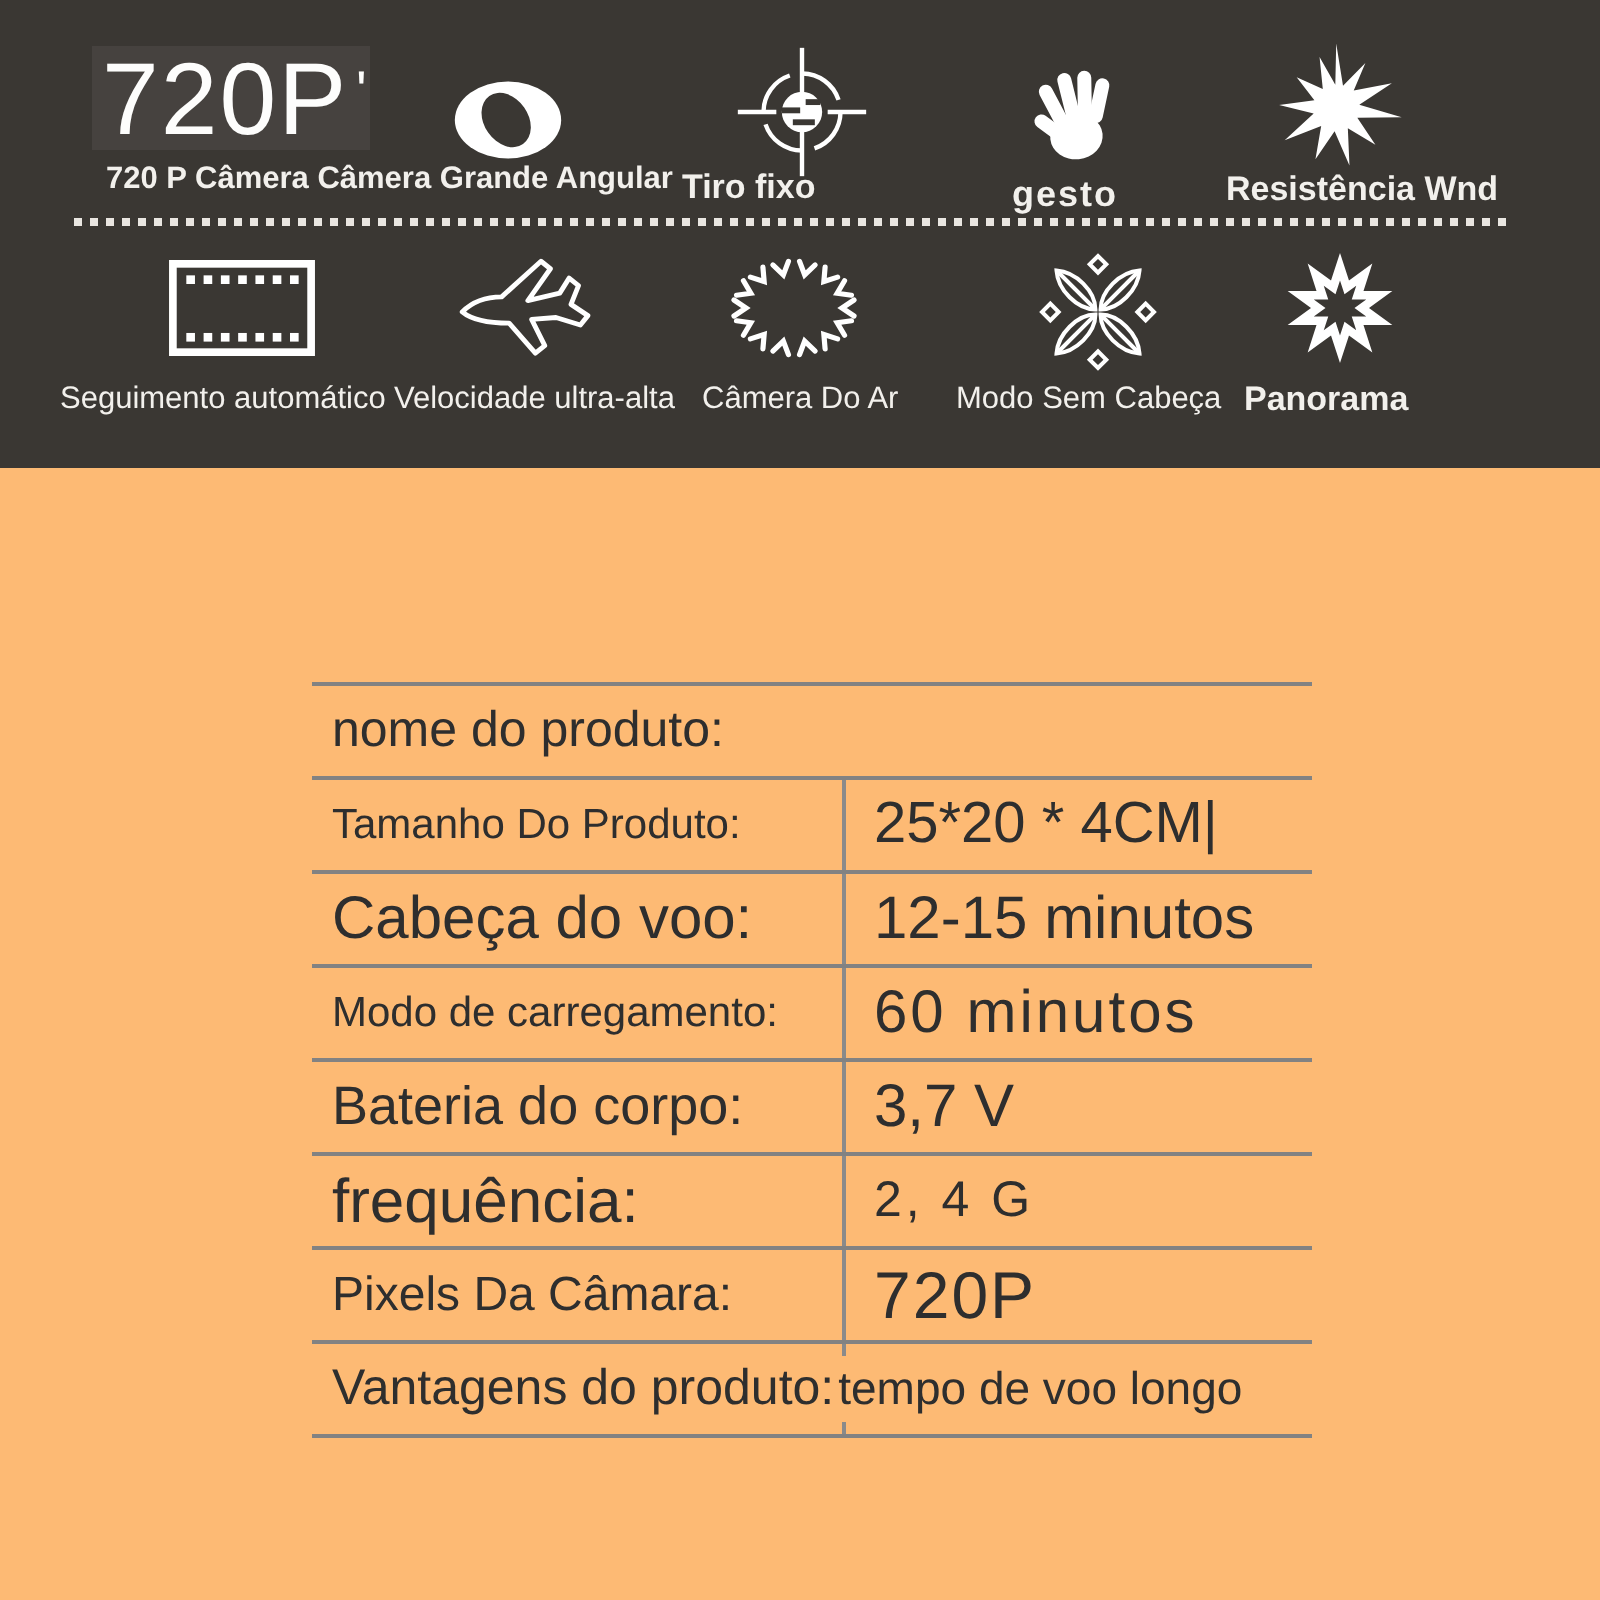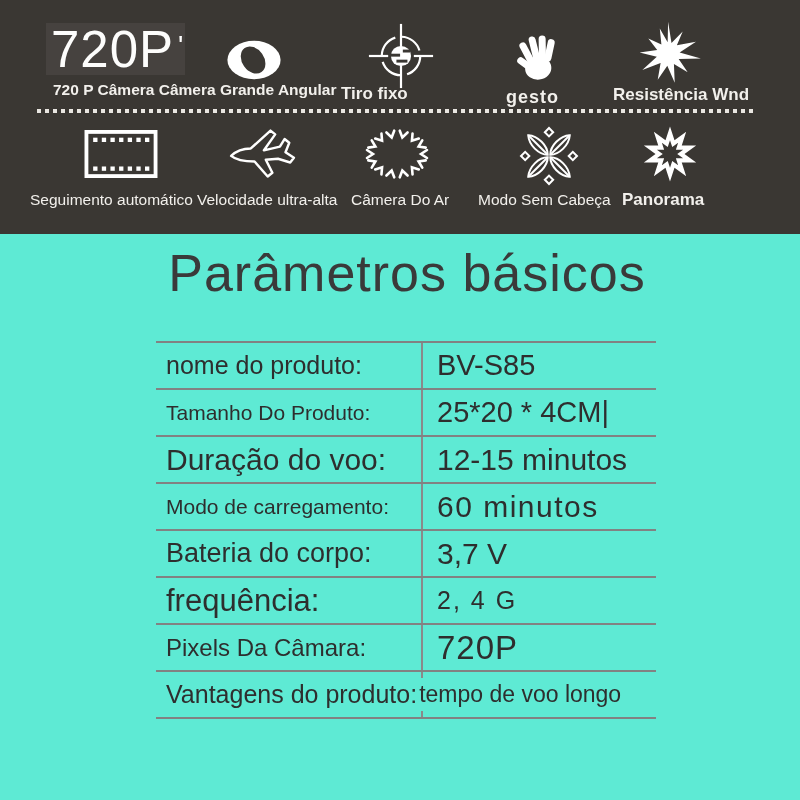--- a/index.html
+++ b/index.html
@@ -1,16 +1,16 @@
 <!DOCTYPE html>
 <html><head>
 <meta charset="utf-8">
 <style>
   html,body{margin:0;padding:0;background:#fff;}
-  .stage{position:relative;width:800px;height:800px;overflow:hidden;background:#5eead4;
+  .stage{position:relative;width:800px;height:800px;overflow:hidden;background:#fdba74;
          font-family:"Liberation Sans",sans-serif;}
 
   
   .hero{position:absolute;left:0;top:0;width:800px;height:234px;background:#3a3733;}
   .brand-box{position:absolute;left:46px;top:23px;width:139px;height:52px;background:#46423f;}
   .brand-title{position:absolute;left:51px;top:24px;font-size:51px;line-height:1;color:#fdfdfc;letter-spacing:1px;}
   .brand-mark{position:absolute;left:178px;top:30px;font-size:28px;color:#fdfdfc;}
   .brand-sub{position:absolute;left:53px;top:81px;font-size:15.5px;font-weight:600;color:#f2f0ec;white-space:nowrap;}
 
   .f-icon{position:absolute;}
@@ -173,33 +173,31 @@
       <path fill="#fff" fill-rule="evenodd" d="M40,2 L46.2,21 L62.3,9.3 L56.2,28.2 L76.1,28.3 L60,40 L76.1,51.7 L56.2,51.8 L62.3,70.7 L46.2,59 L40,78 L33.8,59 L17.7,70.7 L23.8,51.8 L3.9,51.7 L20,40 L3.9,28.3 L23.8,28.2 L17.7,9.3 L33.8,21 Z M40,21 L43.1,30.5 L51.2,24.6 L48.1,34.1 L58.1,34.1 L50,40 L58.1,45.9 L48.1,45.9 L51.2,55.4 L43.1,49.5 L40,59 L36.9,49.5 L28.8,55.4 L31.9,45.9 L21.9,45.9 L30,40 L21.9,34.1 L31.9,34.1 L28.8,24.6 L36.9,30.5 Z"></path>
     </svg>
 
     <span class="f-label lbl-seg">Seguimento automático</span>
     <span class="f-label lbl-vel">Velocidade ultra-alta</span>
     <span class="f-label lbl-pres">Câmera Do Ar</span>
     <span class="f-label lbl-modo">Modo Sem Cabeça</span>
     <span class="f-label lbl-pano">Panorama</span>
   </header>
 
-  <h1 class="title" style="margin:0;font-weight:400;">Parâmetros básicos</h1>
 
   <section class="spec">
     <div class="trow r1">
       <div class="cl">nome do produto:</div>
-      <div class="cv">BV-S85</div>
     </div>
     <div class="trow r2">
       <div class="cl">Tamanho Do Produto:</div>
       <div class="cv">25*20 * 4CM|</div>
     </div>
     <div class="trow r3">
-      <div class="cl">Duração do voo:</div>
+      <div class="cl">Cabeça do voo:</div>
       <div class="cv">12-15 minutos</div>
     </div>
     <div class="trow r4">
       <div class="cl">Modo de carregamento:</div>
       <div class="cv">60 minutos</div>
     </div>
     <div class="trow r5">
       <div class="cl">Bateria do corpo:</div>
       <div class="cv">3,7 V</div>
     </div>

